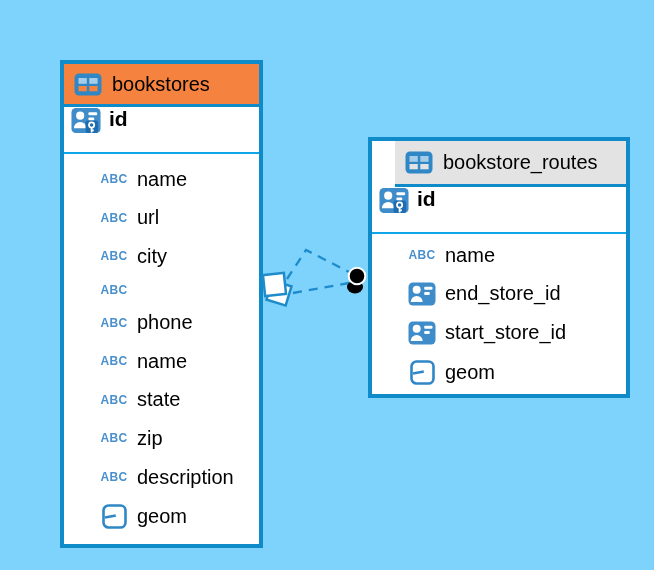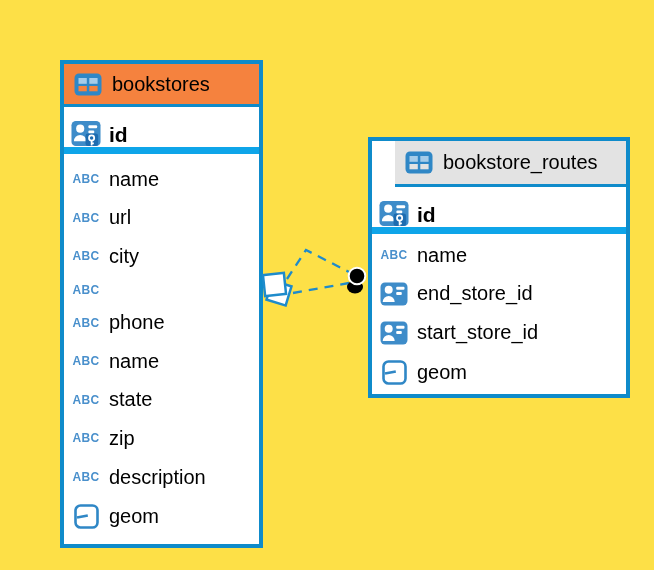--- a/index.html
+++ b/index.html
@@ -1,17 +1,17 @@
 <!DOCTYPE html>
 <html><head>
 <meta charset="utf-8">
 <style>
   html,body { margin:0; padding:0; background:#fff; }
   .canvas {
-    position:relative; width:654px; height:570px; background:#fde047;
+    position:relative; width:654px; height:570px; background:#7dd3fc;
     font-family:"Liberation Sans", sans-serif; overflow:hidden;
   }
   .table-card {
     position:absolute; background:#fff; box-sizing:border-box;
     border:4px solid #0F8BCA;
   }
   .t-bookstores { left:60px; top:60px; width:203px; height:488px; }
   .t-routes    { left:368px; top:137px; width:262px; height:261px; }
 
   .hdr {
@@ -20,28 +20,28 @@
     font-size:20px; color:#000; white-space:nowrap;
   }
   .t-bookstores .hdr { height:43px; }
   .t-routes .hdr     { height:46px; }
   .hdr-orange { background:#F5823E; }
   .hdr-gray   { background:#E3E3E3;margin-left:23px; }
   .hdr-orange .cellb { fill:#F5823E; }
   .hdr-gray   .cellb { fill:#E3E3E3; }
 
   .pkrow {
-    display:flex; align-items:flex-end; gap:8px; padding:0 7px;
-    border-bottom:7px solid #0ea5e9; box-sizing:border-box;
+    display:flex; align-items:flex-start; gap:8px; padding:0 7px;
+    border-bottom:2px solid #0ea5e9; box-sizing:border-box;
     font-size:21px; font-weight:bold; color:#000;
   }
   .t-bookstores .pkrow { height:47px; }
   .t-routes .pkrow     { height:47px; }
 
-  .fields { display:flex; flex-direction:column; justify-content:space-around; box-sizing:border-box; }
+  .fields { display:flex; flex-direction:column; justify-content:space-around; box-sizing:border-box;padding-left:28px; }
   .t-bookstores .fields { height:383px; padding-top:6px; }
   .t-routes .fields     { height:158px; padding-top:2px; }
 
   .frow { display:flex; align-items:center; gap:8px; padding:0 7px; font-size:20px; color:#000; white-space:nowrap; }
   .icobox { width:30px; min-width:30px; display:flex; justify-content:center; align-items:center; }
   .abc {
     font-weight:800; font-size:12px; letter-spacing:0.3px;
     color:#4A90CC; line-height:1;
   }
   .rel-overlay { position:absolute; left:0; top:0; pointer-events:none; }

